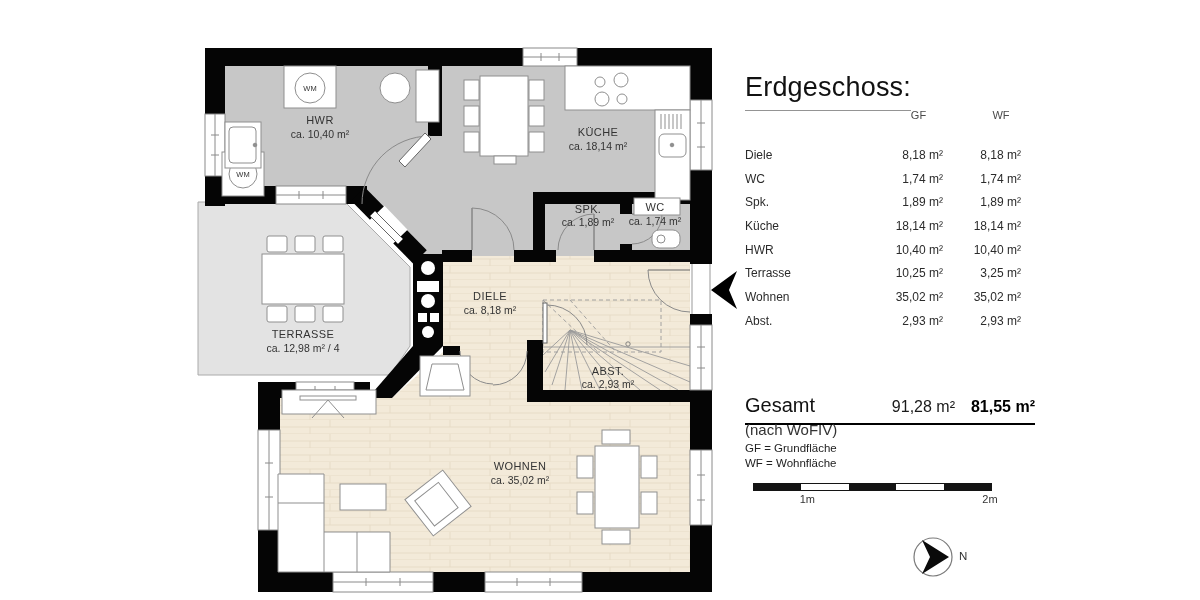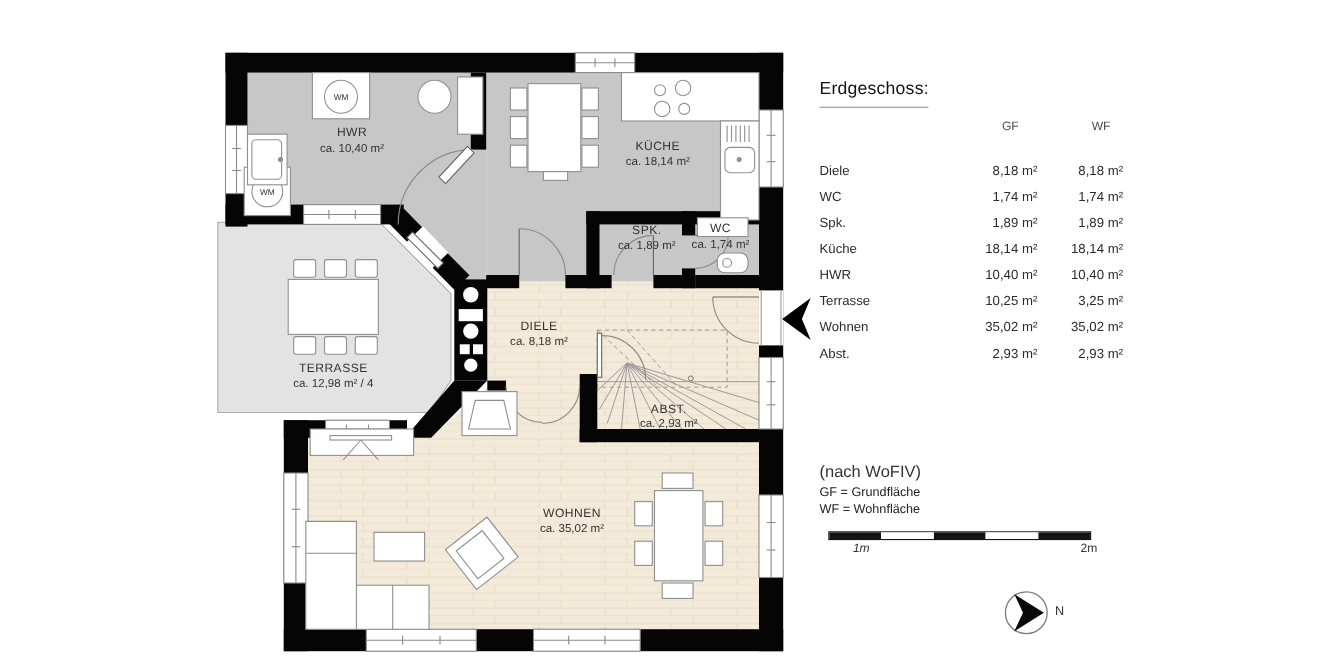--- a/index.html
+++ b/index.html
@@ -5,21 +5,21 @@
   html,body{margin:0;padding:0;background:#fff;}
   .canvas{position:relative;width:1082px;height:600px;background:#fff;overflow:hidden;
           font-family:"Liberation Sans",sans-serif;color:#2b2b2b;}
   .plan{position:absolute;left:0;top:0;}
   .plan text{font-family:"Liberation Sans",sans-serif;fill:#333;}
   .rname{font-size:11px;letter-spacing:.4px;}
   .rarea{font-size:10.5px;}
   .wmtxt{font-size:7.5px;fill:#555;}
 
   .panel{position:absolute;left:745px;top:0;width:455px;height:600px;}
-  .title{position:absolute;left:0;top:72px;font-size:16px;color:#111;
+  .title{position:absolute;left:0;top:72px;font-size:27px;color:#111;
          border-bottom:1px solid #949494;padding-bottom:7px;letter-spacing:.2px;}
   .thead{position:absolute;left:0;top:109px;width:290px;display:flex;font-size:11px;color:#4a4a4a;}
   .thead .c1{width:115px;}
   .thead .c2{width:95px;text-align:center;padding-left:22px;box-sizing:border-box;}
   .thead .c3{width:80px;text-align:center;padding-left:12px;box-sizing:border-box;}
   .rows{position:absolute;left:0;top:144px;width:290px;}
   .trow{display:flex;height:23.7px;line-height:23.7px;font-size:12px;color:#2b2b2b;}
   .trow .c1{width:115px;}
   .trow .c2{width:95px;text-align:right;padding-right:12px;box-sizing:border-box;}
   .trow .c3{width:80px;text-align:right;padding-right:14px;box-sizing:border-box;}
@@ -27,21 +27,21 @@
          border-bottom:2px solid #000;padding-bottom:6px;}
   .total .c1{width:115px;font-size:20px;color:#111;}
   .total .c2{width:95px;text-align:right;font-size:16px;color:#1a1a1a;}
   .total .c3{width:80px;text-align:right;font-size:16px;font-weight:bold;color:#000;}
   .note{position:absolute;left:0;top:421px;font-size:15px;color:#333;}
   .legend{position:absolute;left:0;top:441px;font-size:11.5px;color:#222;line-height:14.5px;}
   .scalebar{position:absolute;left:8px;top:483px;width:237px;height:6px;border:1px solid #141414;display:flex;}
   .scalebar .seg{flex:1;}
   .sb-dark{background:#141414;} .sb-light{background:#fff;}
   .sb-label{position:absolute;top:493px;font-size:11px;color:#333;}
-  .sb-1m{left:26px;width:24px;text-align:center;font-style:italic;}
+  .sb-1m{left:46px;width:24px;text-align:right;}
   .sb-5m{left:231px;width:28px;text-align:center;}
   .compass{position:absolute;left:164px;top:533px;}
   .north-n{position:absolute;left:214px;top:550px;font-size:11.5px;color:#333;}
 </style>
 </head>
 <body>
 
 <div class="canvas">
 
   <svg class="plan" width="740" height="600" viewBox="0 0 740 600">
@@ -381,20 +381,25 @@
         <div class="c2">35,02 m²</div>
         <div class="c3">35,02 m²</div>
       </div>
       <div class="trow">
         <div class="c1">Abst.</div>
         <div class="c2">2,93 m²</div>
         <div class="c3">2,93 m²</div>
       </div>
     </div>
 
+    <div class="total">
+      <div class="c1">Gesamt</div>
+      <div class="c2">91,28 m²</div>
+      <div class="c3">81,55 m²</div>
+    </div>
     <div class="note">(nach WoFIV)</div>
 
     <div class="legend">
       <div>GF = Grundfläche</div>
       <div>WF = Wohnfläche</div>
     </div>
 
     <div class="scalebar">
       <div class="seg sb-dark"></div>
       <div class="seg sb-light"></div>

